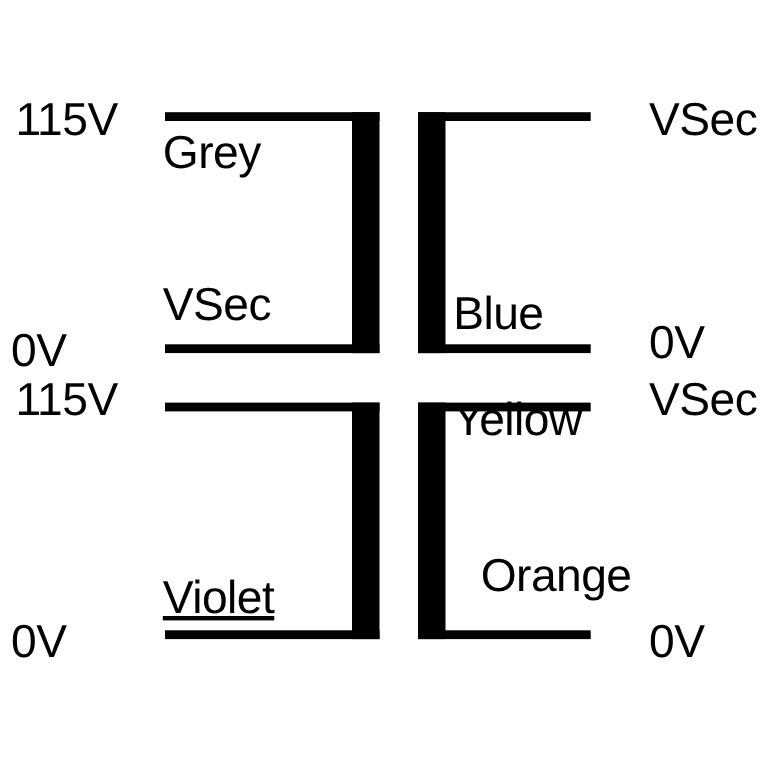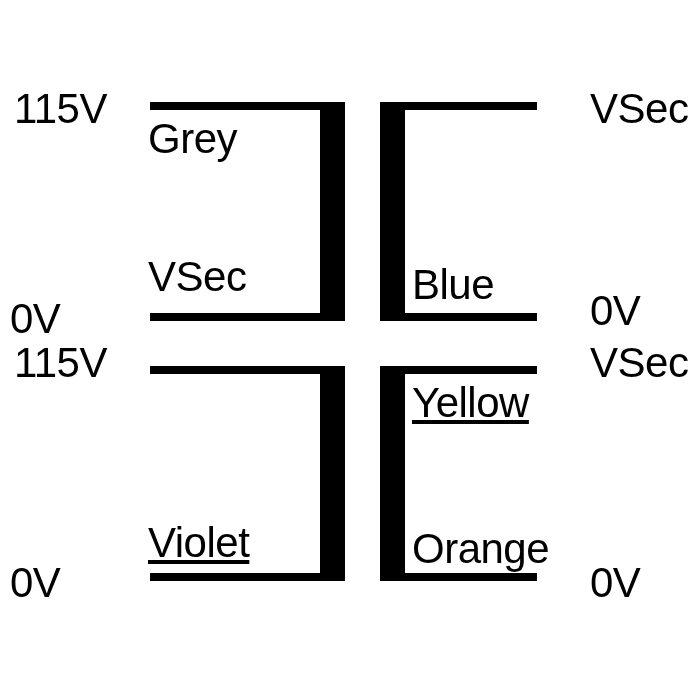--- a/index.html
+++ b/index.html
@@ -51,22 +51,22 @@
   .wire-left  { left: 148px; }
   .wire-right { left: 412px; }
 
   #lbl-grey    { top: 118px; }
   #lbl-blue    { top: 256px; }
   #lbl-brown   { top: 382px; }
   #lbl-violet  { top: 522px; text-decoration: underline; }
 
   #lbl-red     { top: 118px; }
   #lbl-black   { top: 264px; }
-  #lbl-yellow  { top: 382px; text-decoration: underline; }
-  #lbl-orange  { top: 528px; }
+  #lbl-yellow  { top: 360px; }
+  #lbl-orange  { top: 502px; margin-left: 25px; }
 
   
   .seg {
     position: absolute;
     background: #000000;
   }
 
   
   .lead { height: 8px; }
 

